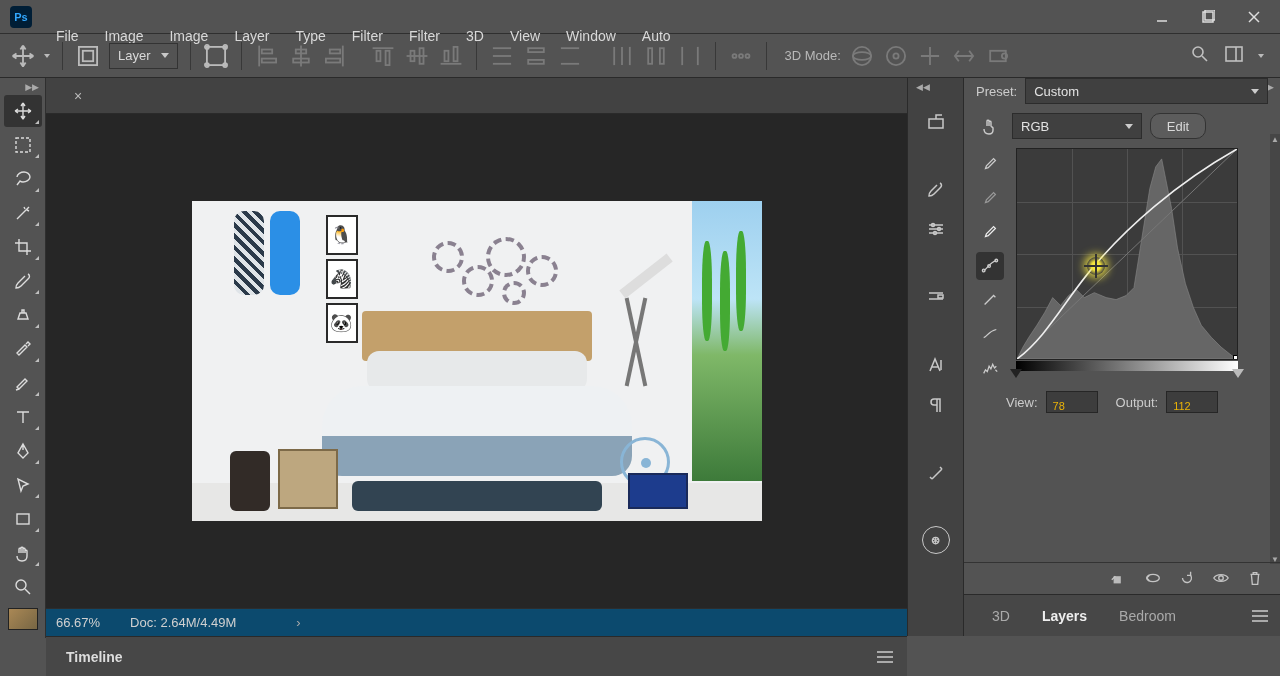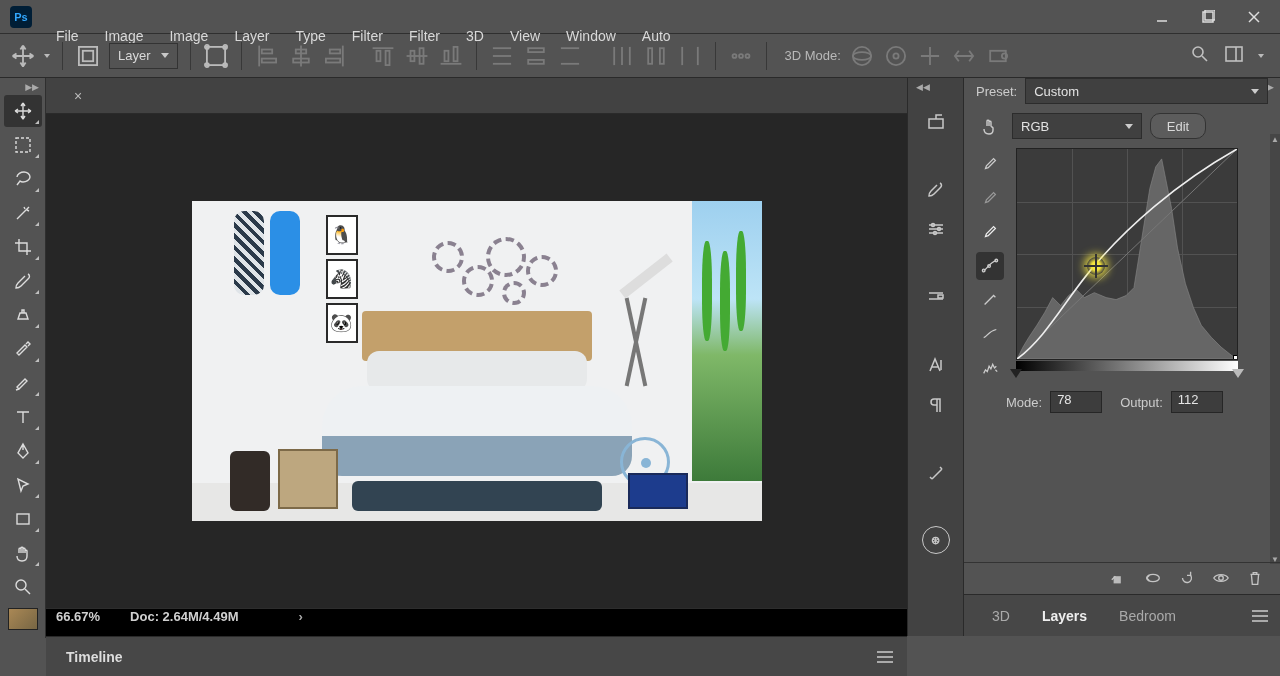--- a/index.html
+++ b/index.html
@@ -130,22 +130,22 @@
 .telescope .leg.l2{left:38px;transform:rotate(-12deg);}
 .fan{position:absolute;right:92px;bottom:34px;width:50px;height:50px;border:3px solid #89b5d6;border-radius:50%;}
 .fan::after{content:'';position:absolute;left:18px;top:18px;width:10px;height:10px;background:#89b5d6;border-radius:50%;}
 .basket{position:absolute;left:38px;bottom:10px;width:40px;height:60px;background:#322b27;border-radius:6px;}
 .crates{position:absolute;left:86px;bottom:12px;width:60px;height:60px;background:#bda77f;border:2px solid #7d6a48;}
 .toolbox{position:absolute;right:74px;bottom:12px;width:60px;height:36px;background:#1d3c8d;border:2px solid #1a2a5a;}
 .floor{position:absolute;left:0;right:0;bottom:0;height:38px;background:#e7e7e6;}
 
 .status-bar {
   position:absolute; left:0; right:0; bottom:0; height:28px;
-  background:#000000; border-top:1px solid #2d2d2d;
-  display:flex; padding-left:10px; gap:30px; font-size:13px; color:#d0d0d0;font-weight:bold;
+  background:#0c4a6e; border-top:1px solid #2d2d2d;
+  display:flex; align-items:center; padding-left:10px; gap:30px; font-size:13px; color:#d0d0d0;
 }
 .status-bar .chevr{color:#aaa; margin-left:30px;}
 
 
 .right-iconcol {
   position:absolute; top:78px; right:317px; width:56px; bottom:40px;
   background:#424242; border-left:1px solid #2a2a2a;
 }
 .right-iconcol .chev-top{position:absolute;top:4px;left:8px;font-size:9px;color:#aaa;}
 .ric { width:40px;height:30px;margin:10px auto;display:flex;align-items:center;justify-content:center;}
@@ -214,21 +214,21 @@
 .cp.sel::before,.cp.sel::after{content:'';position:absolute;background:#333;}
 .cp.sel::before{left:8px;top:-3px;width:2px;height:24px;}
 .cp.sel::after{top:8px;left:-3px;height:2px;width:24px;}
 
 .grad-strip{margin-left:40px;width:222px;height:10px;background:linear-gradient(90deg,#000,#fff);margin-top:1px;position:relative;}
 .grad-strip .slider-tri{position:absolute;top:8px;width:0;height:0;border-left:6px solid transparent;border-right:6px solid transparent;border-top:9px solid #bbb;}
 .grad-strip .slider-tri.black{left:-6px;border-top-color:#222;}
 .grad-strip .slider-tri.white{right:-6px;}
 
 .io-row{display:flex;align-items:center;gap:8px;margin:20px 0 0 30px;}
-.io-field{width:52px;height:22px;background:#3d3d3d;border:1px solid #262626;padding:0 6px;color:#e5e5e5;font-size:13px;display:flex;align-items:flex-start;}
+.io-field{width:52px;height:22px;background:#3d3d3d;border:1px solid #262626;padding:0 6px;color:#eab308;font-size:11px;display:flex;align-items:flex-end;}
 
 .panel-footer{
   position:absolute;left:0;right:0;bottom:42px;height:32px;
   border-top:1px solid #333;display:flex;align-items:center;justify-content:flex-end;gap:14px;padding-right:14px;
 }
 .panel-footer .picon{width:20px;height:20px;}
 .panel-footer svg{stroke:#c4c4c4;fill:none;stroke-width:1.5;width:18px;height:18px;}
 
 .bottom-tabs{
   position:absolute;left:0;right:0;bottom:0;height:42px;
@@ -758,21 +758,21 @@
       </div>
       <div class="cp br"></div>
       <div class="cp sel"></div>
     </div>
     <div class="grad-strip">
       <div class="slider-tri black"></div>
       <div class="slider-tri white"></div>
     </div>
 
     <div class="io-row">
-      <span class="io-label">Mode:</span>
+      <span class="io-label">View:</span>
       <div class="io-field">
           <span>78</span>
         </div>
       <span class="io-label" style="margin-left:10px">Output:</span>
       <div class="io-field">
           <span>112</span>
         </div>
     </div>
   </div>
 

